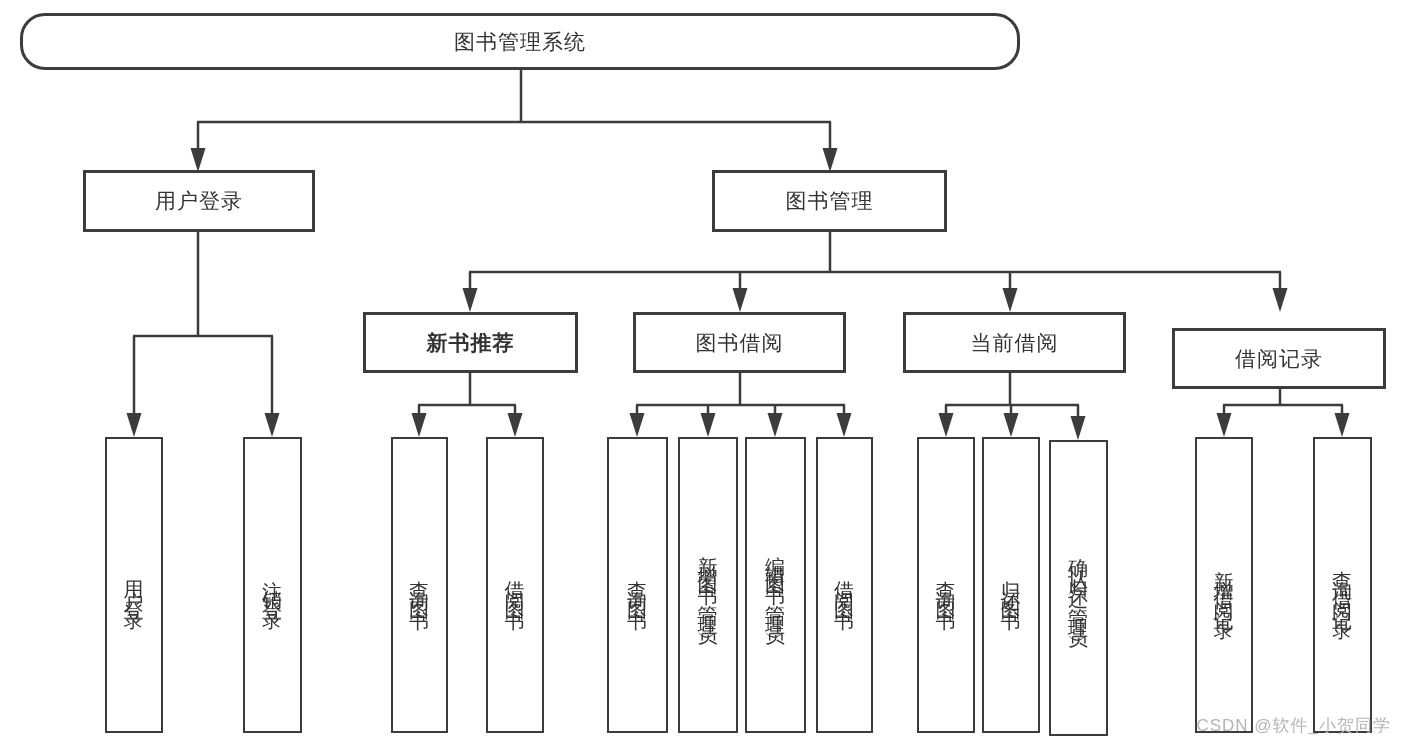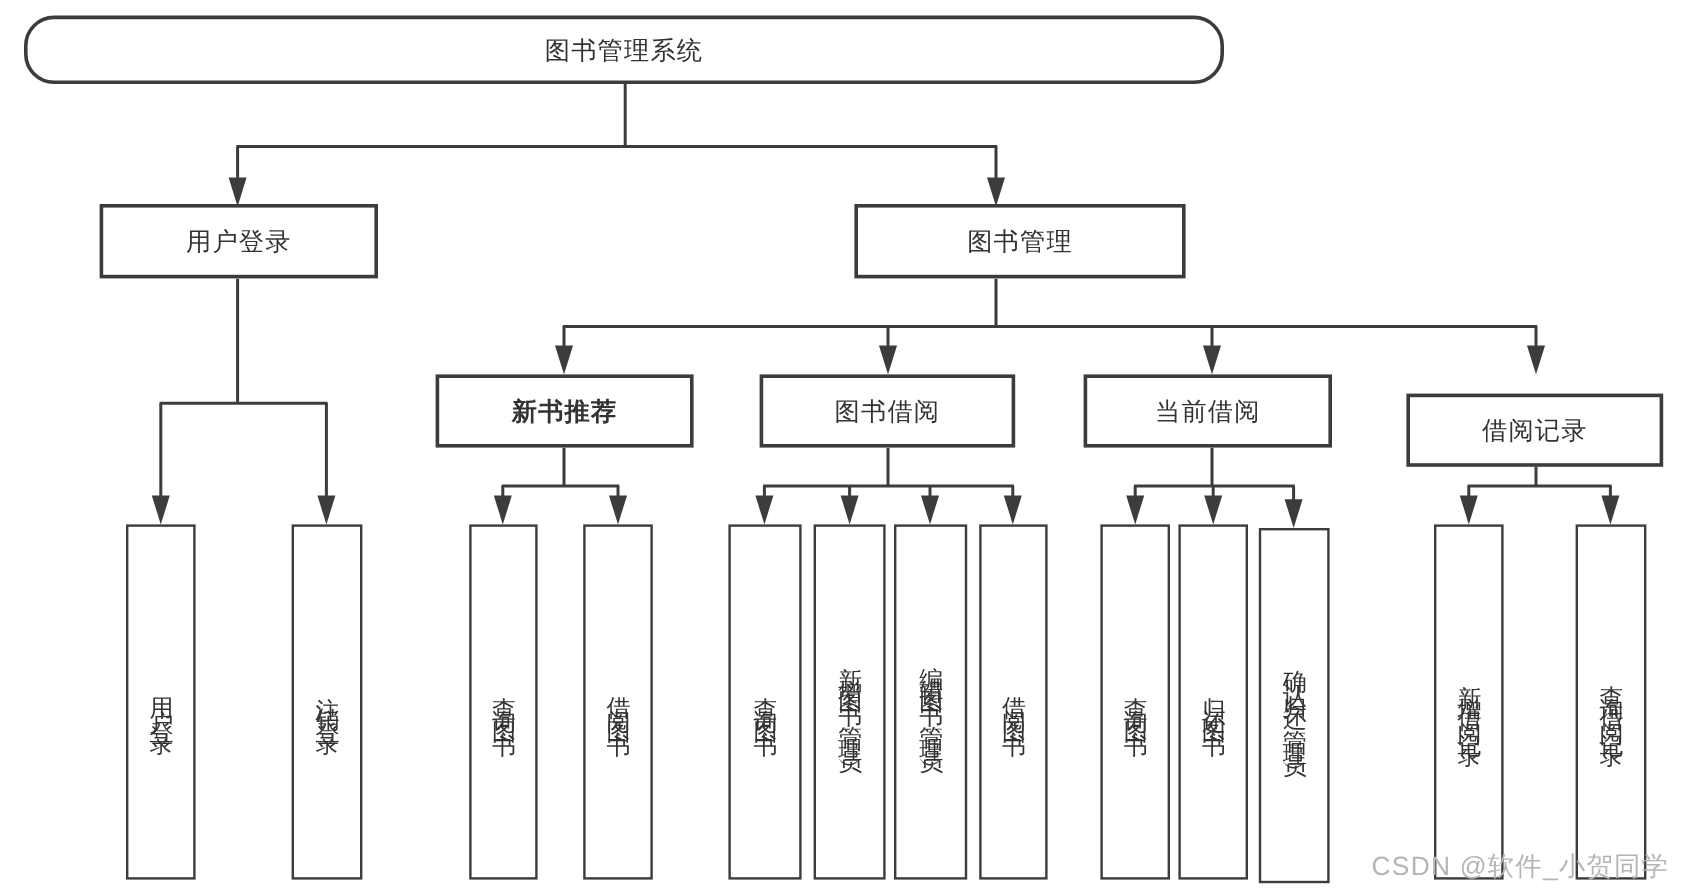--- a/index.html
+++ b/index.html
@@ -53,21 +53,21 @@
     font-size: 20px;
     color: #333333;
     letter-spacing: 10px;
     line-height: 1;
     white-space: nowrap;
   }
   .watermark {
     position: absolute;
     right: 14px;
     bottom: 10px;
-    font-size: 22px;
+    font-size: 17px;
     color: #b5b5b5;
     letter-spacing: 1px;
     z-index: 3;
   }
   svg line, svg path {
     stroke: #3c3c3c;
     stroke-width: 2.5;
     fill: none;
   }
   svg polygon {
@@ -135,31 +135,31 @@
       <polygon points="1342,437 1334.5,413 1349.5,413"></polygon>
   </svg>
 
   <div class="node root" style="left:20px; top:13px; width:1000px; height:57px;border-radius:25px;">
     <span>图书管理系统</span>
   </div>
 
   <div class="node" style="left:83px; top:170px; width:232px; height:62px;">
     <span>用户登录</span>
   </div>
-  <div class="node" style="left:712px; top:170px; width:276px; height:62px;">
+  <div class="node" style="left:712px; top:170px; width:235px; height:62px;">
     <span>图书管理</span>
   </div>
 
   <div class="node" style="left:363px; top:312px; width:215px; height:61px;font-weight:bold;">
     <span>新书推荐</span>
   </div>
   <div class="node" style="left:633px; top:312px; width:213px; height:61px;">
     <span>图书借阅</span>
   </div>
-  <div class="node" style="left:903px; top:312px; width:207px; height:61px;">
+  <div class="node" style="left:903px; top:312px; width:223px; height:61px;">
     <span>当前借阅</span>
   </div>
   <div class="node" style="left:1172px; top:328px; width:214px; height:61px;">
     <span>借阅记录</span>
   </div>
 
   <div class="leaf" style="left:105px; top:437px; width:58px; height:296px;">
     <span>用户登录</span>
   </div>
   <div class="leaf" style="left:243px; top:437px; width:59px; height:296px;">

